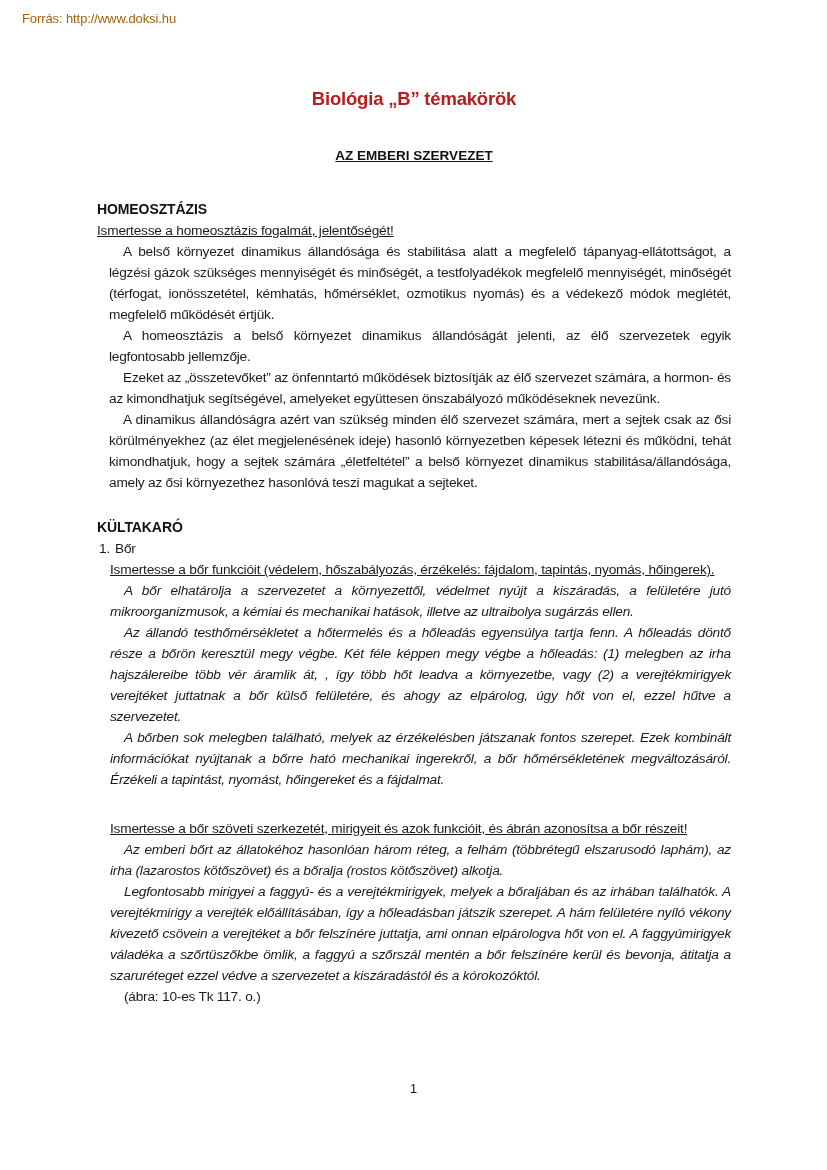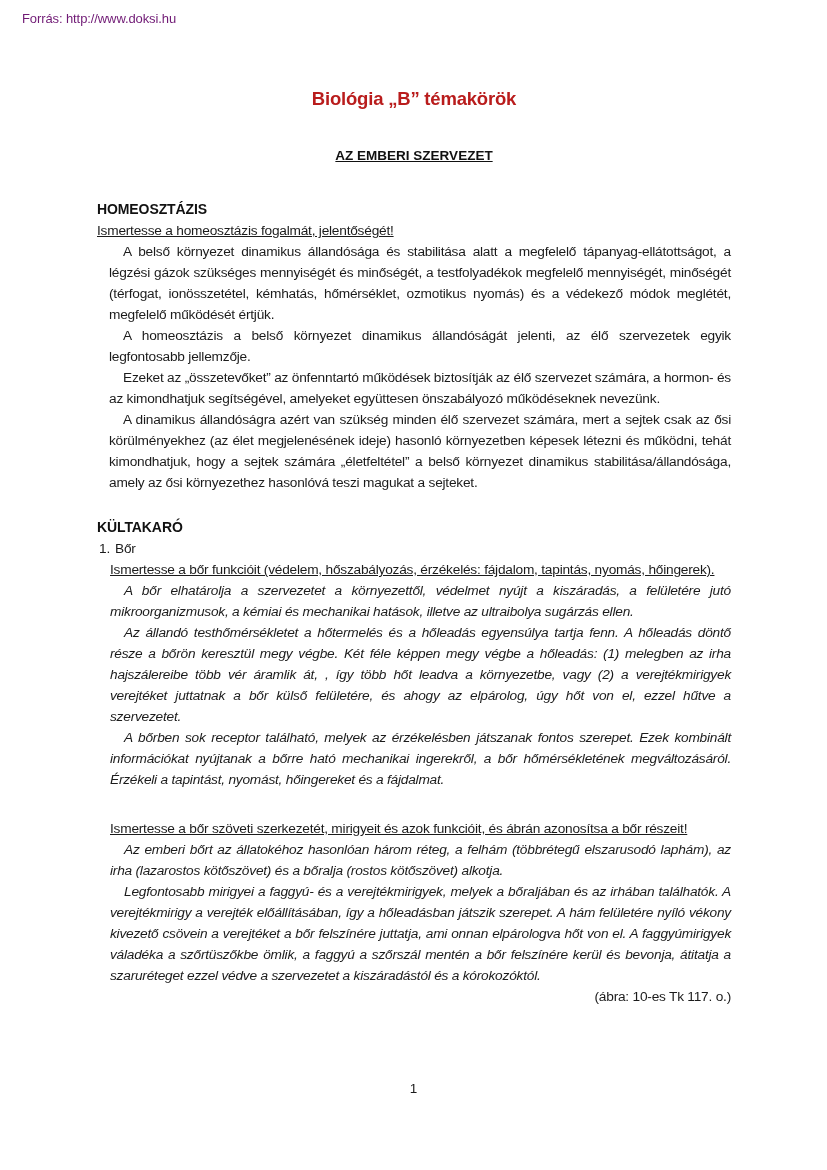--- a/index.html
+++ b/index.html
@@ -13,21 +13,21 @@
     position: relative;
     overflow: hidden;
   }
 
   .source-line {
     position: absolute;
     top: 11px;
     left: 22px;
     font-size: 13px;
     letter-spacing: -0.1px;
-    color: #701a75;
+    color: #a16207;
   }
 
   .content {
     position: absolute;
     top: 0;
     left: 97px;
     width: 634px;
   }
 
   .doc-title {
@@ -79,21 +79,21 @@
   .list-row .num { margin-right: 5px; }
 
   .sub { padding-left: 13px; }
   .sub .para { padding-left: 0; font-style: italic; }
 
   .prompt-2 { margin-top: 28px; }
 
   .figure-ref {
     margin: 0;
     text-indent: 14px;
-    text-align: right;
+    text-align: left;
   }
 
   .page-number {
     position: absolute;
     top: 1081px;
     left: 0;
     width: 827px;
     text-align: center;
     font-size: 13.5px;
     color: #1b1b1b;
@@ -127,21 +127,21 @@
       <div class="section-heading heading-kult">KÜLTAKARÓ</div>
 
       <div class="list-row">
         <span class="num">1.</span><span>Bőr</span>
       </div>
 
       <div class="sub">
         <div class="prompt">Ismertesse a bőr funkcióit (védelem, hőszabályozás, érzékelés: fájdalom, tapintás, nyomás, hőingerek).</div>
         <p class="para">A bőr elhatárolja a szervezetet a környezettől, védelmet nyújt a kiszáradás, a felületére jutó mikroorganizmusok, a kémiai és mechanikai hatások, illetve az ultraibolya sugárzás ellen.</p>
         <p class="para">Az állandó testhőmérsékletet a hőtermelés és a hőleadás egyensúlya tartja fenn. A hőleadás döntő része a bőrön keresztül megy végbe. Két féle képpen megy végbe a hőleadás: (1) melegben az irha hajszálereibe több vér áramlik át, , így több hőt leadva a környezetbe, vagy (2) a verejtékmirigyek verejtéket juttatnak a bőr külső felületére, és ahogy az elpárolog, úgy hőt von el, ezzel hűtve a szervezetet.</p>
-        <p class="para">A bőrben sok receptor található, melyek az érzékelésben játszanak fontos szerepet. Ezek kombinált információkat nyújtanak a bőrre ható mechanikai ingerekről, a bőr hőmérsékletének megváltozásáról. Érzékeli a tapintást, nyomást, hőingereket és a fájdalmat.</p>
+        <p class="para">A bőrben sok melegben található, melyek az érzékelésben játszanak fontos szerepet. Ezek kombinált információkat nyújtanak a bőrre ható mechanikai ingerekről, a bőr hőmérsékletének megváltozásáról. Érzékeli a tapintást, nyomást, hőingereket és a fájdalmat.</p>
 
         <div class="prompt prompt-2">Ismertesse a bőr szöveti szerkezetét, mirigyeit és azok funkcióit, és ábrán azonosítsa a bőr részeit!</div>
         <p class="para">Az emberi bőrt az állatokéhoz hasonlóan három réteg, a felhám (többrétegű elszarusodó laphám), az irha (lazarostos kötőszövet) és a bőralja (rostos kötőszövet) alkotja.</p>
         <p class="para">Legfontosabb mirigyei a faggyú- és a verejtékmirigyek, melyek a bőraljában és az irhában találhatók. A verejtékmirigy a verejték előállításában, így a hőleadásban játszik szerepet. A hám felületére nyíló vékony kivezető csövein a verejtéket a bőr felszínére juttatja, ami onnan elpárologva hőt von el. A faggyúmirigyek váladéka a szőrtüszőkbe ömlik, a faggyú a szőrszál mentén a bőr felszínére kerül és bevonja, átitatja a szaruréteget ezzel védve a szervezetet a kiszáradástól és a kórokozóktól.</p>
         <p class="figure-ref">(ábra: 10-es Tk 117. o.)</p>
       </div>
     </div>
 
   </div>
 </div>

